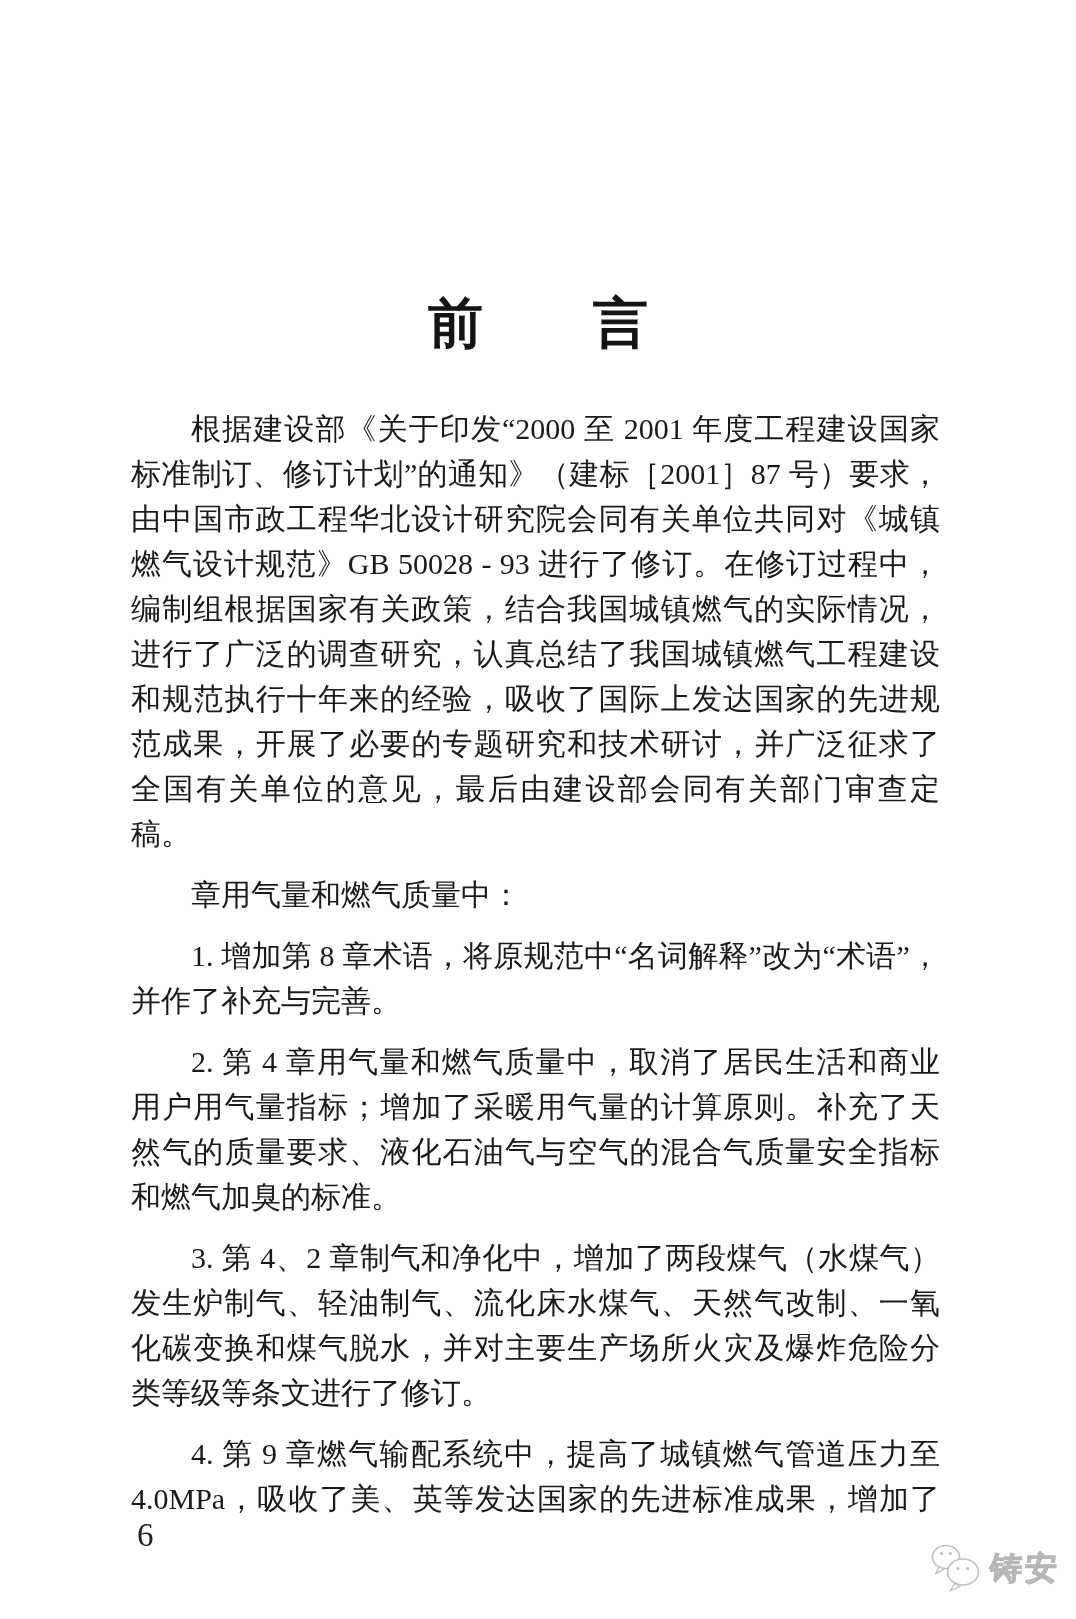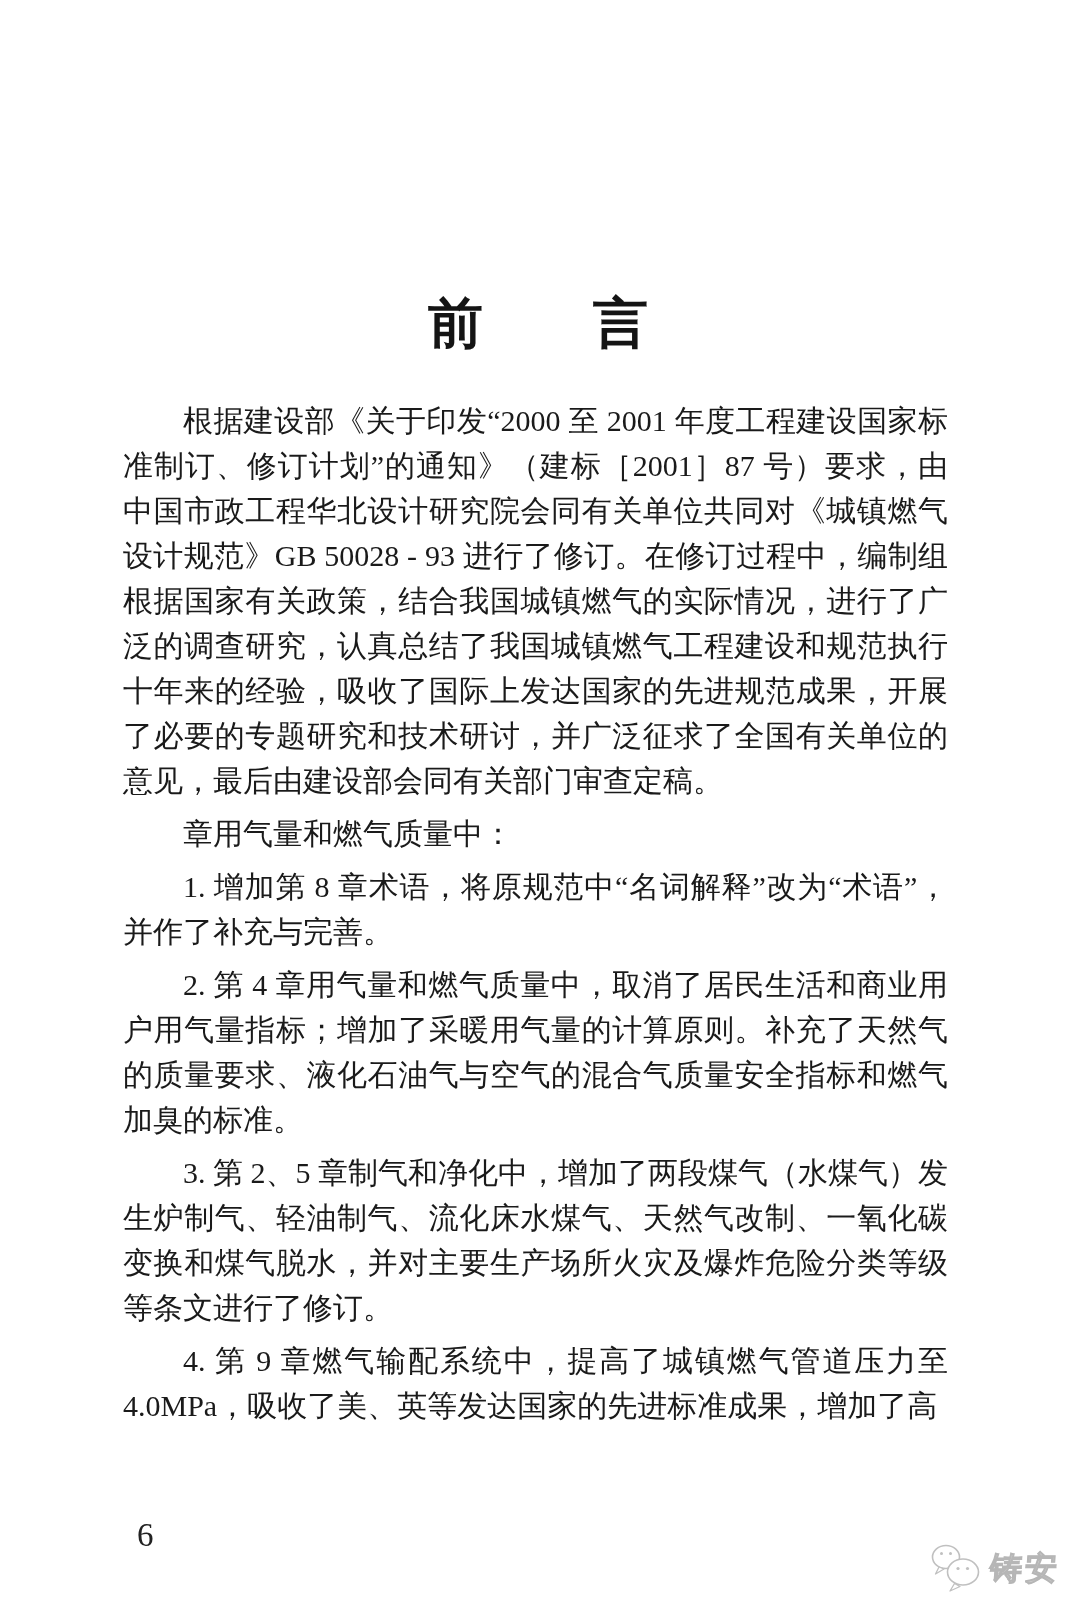--- a/index.html
+++ b/index.html
@@ -35,21 +35,21 @@
     width: 841px;
     max-height: 1132px;
     overflow: hidden;
     font-size: 30px;
     line-height: 45px;
     color: #1a1a1a;
     text-align: justify;
     text-justify: inter-ideograph;
   }
   .para {
-    margin: 8px;
+    margin: 16px;
     padding: 0;
     text-indent: 2em;
   }
   .page-number {
     position: absolute;
     left: 137px;
     top: 1513px;
     font-size: 33px;
     line-height: 45px;
     color: #222222;
@@ -79,21 +79,21 @@
 
 <div class="page">
 
   <h1 class="doc-title">前　　言</h1>
 
   <div class="doc-body">
     <p class="para">根据建设部《关于印发“2000 至 2001 年度工程建设国家标准制订、修订计划”的通知》（建标［2001］87 号）要求，由中国市政工程华北设计研究院会同有关单位共同对《城镇燃气设计规范》GB 50028 - 93 进行了修订。在修订过程中，编制组根据国家有关政策，结合我国城镇燃气的实际情况，进行了广泛的调查研究，认真总结了我国城镇燃气工程建设和规范执行十年来的经验，吸收了国际上发达国家的先进规范成果，开展了必要的专题研究和技术研讨，并广泛征求了全国有关单位的意见，最后由建设部会同有关部门审查定稿。</p>
     <p class="para">章用气量和燃气质量中：</p>
     <p class="para">1. 增加第 8 章术语，将原规范中“名词解释”改为“术语”，并作了补充与完善。</p>
     <p class="para">2. 第 4 章用气量和燃气质量中，取消了居民生活和商业用户用气量指标；增加了采暖用气量的计算原则。补充了天然气的质量要求、液化石油气与空气的混合气质量安全指标和燃气加臭的标准。</p>
-    <p class="para">3. 第 2、5 章制气和净化中，增加了两段煤气（水煤气）发生炉制气、轻油制气、流化床水煤气、天然气改制、一氧化碳变换和煤气脱水，并对主要生产场所火灾及爆炸危险分类等级等条文进行了修订。</p>
+    <p class="para">3. 第 4、2 章制气和净化中，增加了两段煤气（水煤气）发生炉制气、轻油制气、流化床水煤气、天然气改制、一氧化碳变换和煤气脱水，并对主要生产场所火灾及爆炸危险分类等级等条文进行了修订。</p>
     <p class="para">4. 第 9 章燃气输配系统中，提高了城镇燃气管道压力至 4.0MPa，吸收了美、英等发达国家的先进标准成果，增加了高</p>
   </div>
 
   <div class="page-number">6</div>
 
   <div class="watermark">
     <span class="wm-icon">
       <svg width="54" height="50" viewBox="0 0 54 50" xmlns="http://www.w3.org/2000/svg">
         <ellipse cx="16" cy="14" rx="13.5" ry="11.5" fill="#ffffff" stroke="#c0c0c0" stroke-width="1.6"></ellipse>
         <path d="M9 24 L5.5 31 L14 26 Z" fill="#ffffff" stroke="#c0c0c0" stroke-width="1.3" stroke-linejoin="round"></path>

